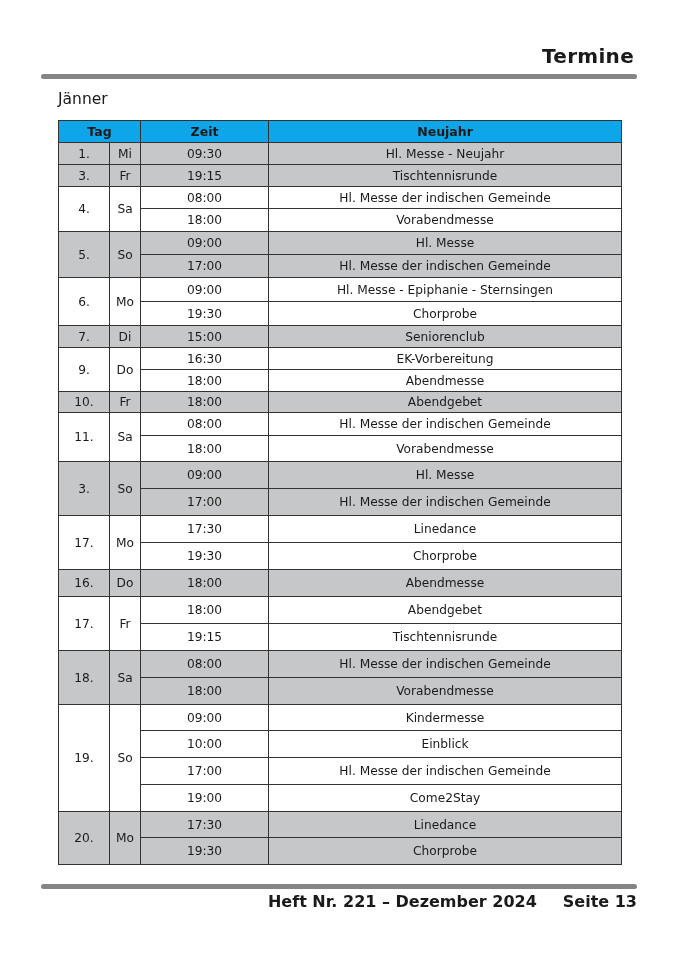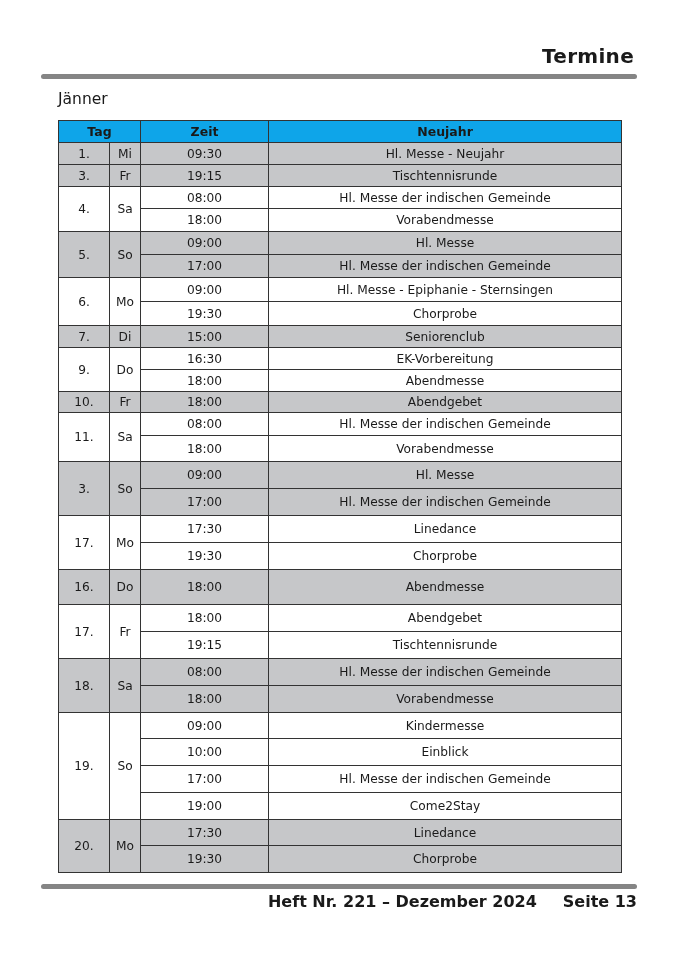--- a/index.html
+++ b/index.html
@@ -126,21 +126,21 @@
       <tr style="height: 27px;">
         <td rowspan="2">17.</td>
         <td rowspan="2">Mo</td>
         <td>17:30</td>
         <td>Linedance</td>
       </tr>
       <tr style="height: 27px;">
         <td>19:30</td>
         <td>Chorprobe</td>
       </tr>
-      <tr class="shade" style="height: 35px;">
+      <tr class="shade" style="height: 27px;">
         <td rowspan="1">16.</td>
         <td rowspan="1">Do</td>
         <td>18:00</td>
         <td>Abendmesse</td>
       </tr>
       <tr style="height: 27px;">
         <td rowspan="2">17.</td>
         <td rowspan="2">Fr</td>
         <td>18:00</td>
         <td>Abendgebet</td>

